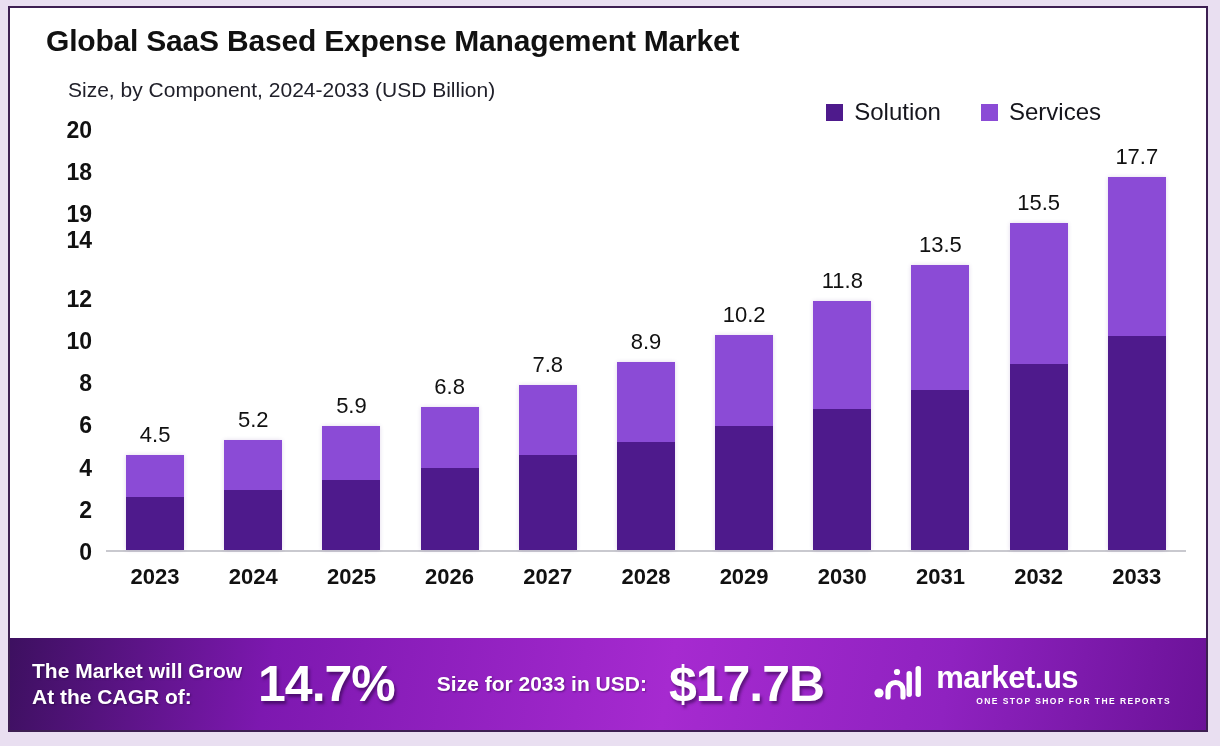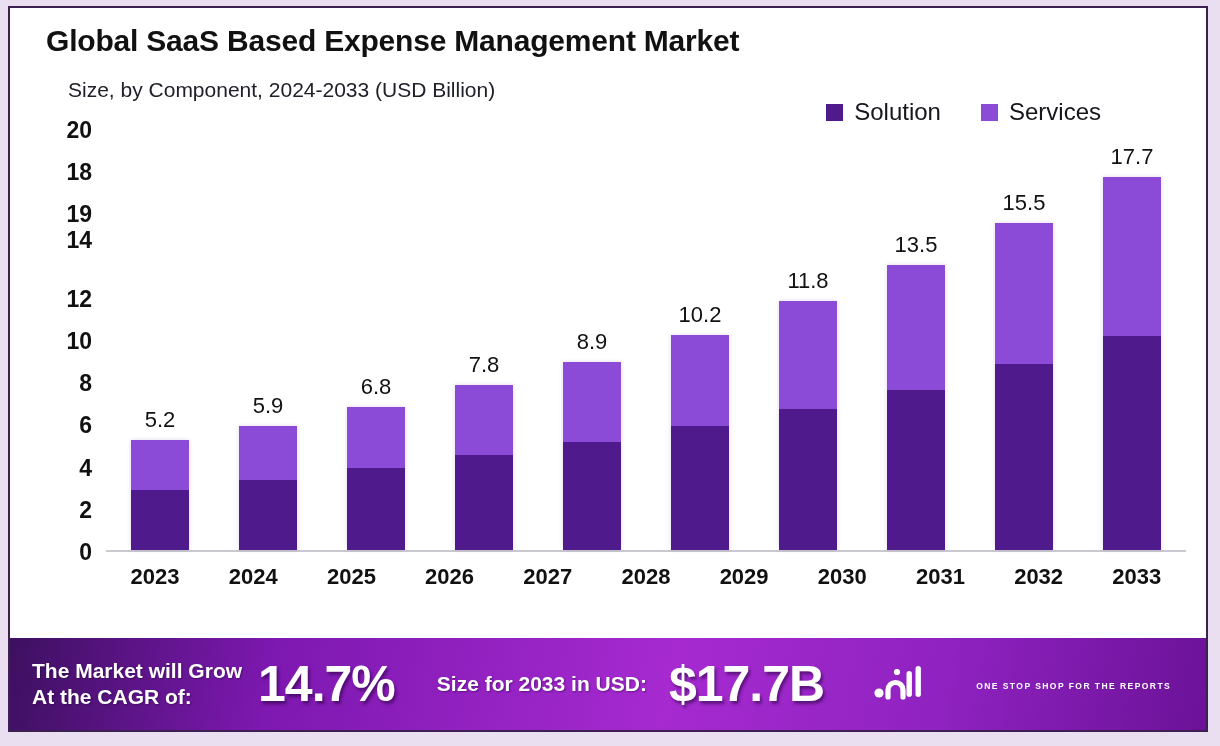--- a/index.html
+++ b/index.html
@@ -154,20 +154,27 @@
         <div class="ytick" style="top: 253.2px;">8</div>
         <div class="ytick" style="top: 211px; margin-left: 37px;">10</div>
         <div class="ytick" style="top: 168.8px;">12</div>
         <div class="ytick" style="top: 110px; text-align: center;">14</div>
         <div class="ytick" style="top: 84.4px;">19</div>
         <div class="ytick" style="top: 42.2px;">18</div>
         <div class="ytick" style="top: 0px;">20</div>
       </div>
     <div class="bars" id="bars">
         <div class="bar-group">
+          <div class="bar-total" style="bottom: 94.95px;">4.5</div>
+          <div class="stack">
+            <div class="seg-services" style="height: 42.2px;"></div>
+            <div class="seg-solution" style="height: 52.75px;"></div>
+          </div>
+        </div>
+        <div class="bar-group">
           <div class="bar-total" style="bottom: 109.72px;">5.2</div>
           <div class="stack">
             <div class="seg-services" style="height: 49.585px;"></div>
             <div class="seg-solution" style="height: 60.135px;"></div>
           </div>
         </div>
         <div class="bar-group">
           <div class="bar-total" style="bottom: 124.49px;">5.9</div>
           <div class="stack">
             <div class="seg-services" style="height: 54.86px;"></div>
@@ -267,18 +274,19 @@
       <span class="logo-mark">
         <svg width="52" height="40" viewBox="0 0 52 40" aria-hidden="true">
           <circle cx="7" cy="31" r="4.6" fill="#ffffff"></circle>
           <path d="M16 35 V28 a7.5 7.5 0 0 1 15 0 V35" fill="none" stroke="#ffffff" stroke-width="5.2" stroke-linecap="round"></path>
           <rect x="34.5" y="9" width="5.4" height="26" rx="2.7" fill="#ffffff"></rect>
           <rect x="43.5" y="4" width="5.4" height="31" rx="2.7" fill="#ffffff"></rect>
           <circle cx="25" cy="10" r="3.1" fill="#ffffff"></circle>
         </svg>
       </span>
       <span class="logo-text">
+        <span class="logo-name">market.us</span>
         <span class="logo-tag">ONE STOP SHOP FOR THE REPORTS</span>
       </span>
     </div>
   </div>
 
 </div>
 
 </body></html>

